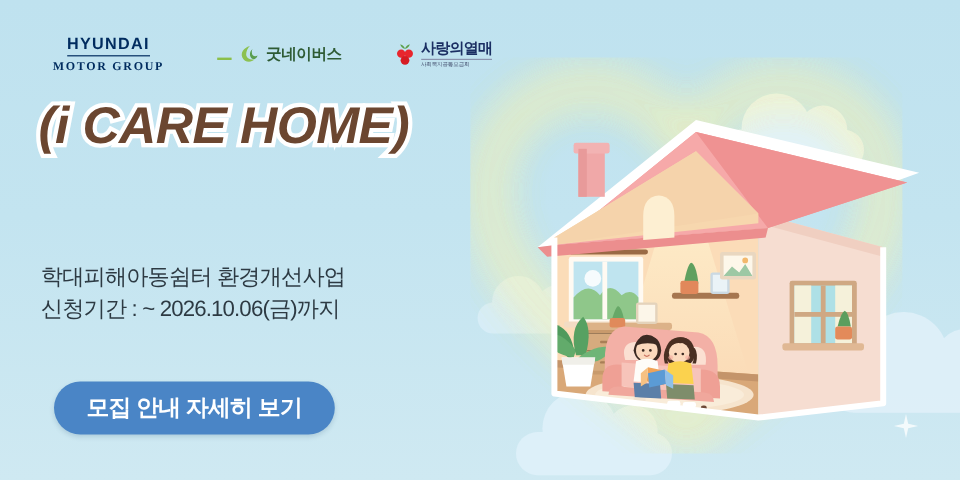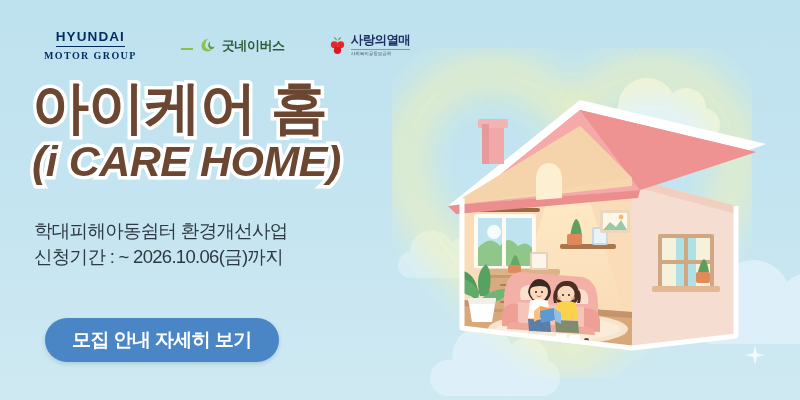--- a/index.html
+++ b/index.html
@@ -60,21 +60,21 @@
     font-family:"Liberation Sans", sans-serif;
     font-weight:700; font-size:13.5px; letter-spacing:1.1px;
     color:#002c5f; line-height:1;
     border-bottom:1.6px solid #002c5f; padding-bottom:2px;
   }
   .logo-hyundai .hy-sub{
     font-size:10px; font-weight:700; letter-spacing:1.4px;
     color:#002c5f; margin-top:3px;font-family:Liberation Serif, serif;
   }
 
-  .logo-gn{ display:flex; align-items:flex-end; gap:5px; }
+  .logo-gn{ display:flex; align-items:center; gap:5px; }
   .gn-dash{ width:12px; height:1.6px; background:#8bbf4a; align-self:flex-end; margin-bottom:5px;}
   .gn-mark{ width:19px; height:19px; }
   .gn-word{
     font-size:13px; font-weight:700; color:#2e5b34; letter-spacing:-0.4px;
     font-family:"Liberation Sans", sans-serif;
   }
 
   .logo-ch{ display:flex; align-items:center; gap:5px; }
   .ch-mark{ width:17px; height:19px; }
   .ch-text{ display:flex; flex-direction:column; }
@@ -340,21 +340,20 @@
         <circle cx="10" cy="18" r="4.6" fill="#d61b22"></circle>
       </svg>
       <div class="ch-text">
         <div class="ch-word">사랑의열매</div>
         <div class="ch-sub">사회복지공동모금회</div>
       </div>
     </div>
   </div>
 
   <div class="title">
-    <span class="ln1">아이케어 홈</span>
     <span class="ln2">(i CARE HOME)</span>
   </div>
 
   <div class="desc">
     <span>학대피해아동쉼터 환경개선사업</span>
     <span>신청기간 : ~ 2026.10.06(금)까지</span>
   </div>
 
   <button class="cta">모집 안내 자세히 보기</button>
 

